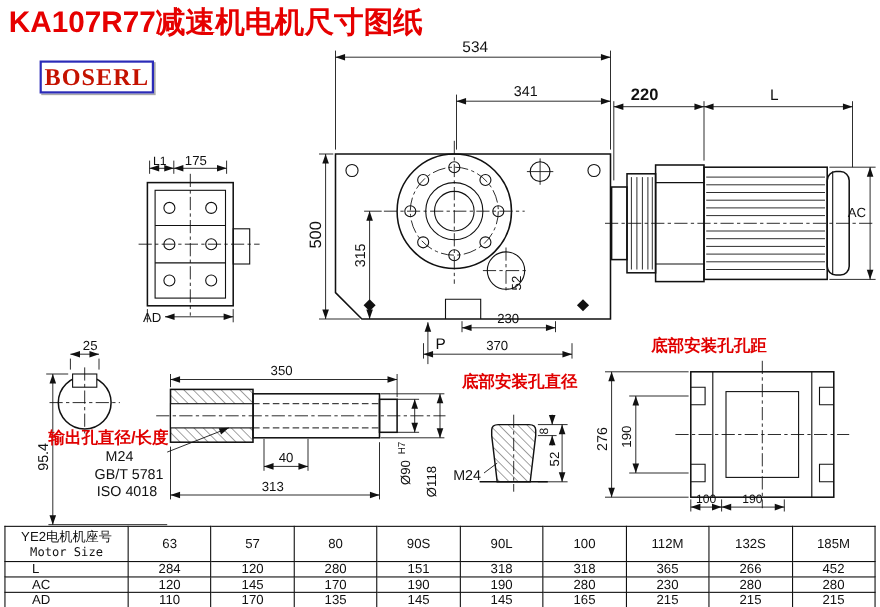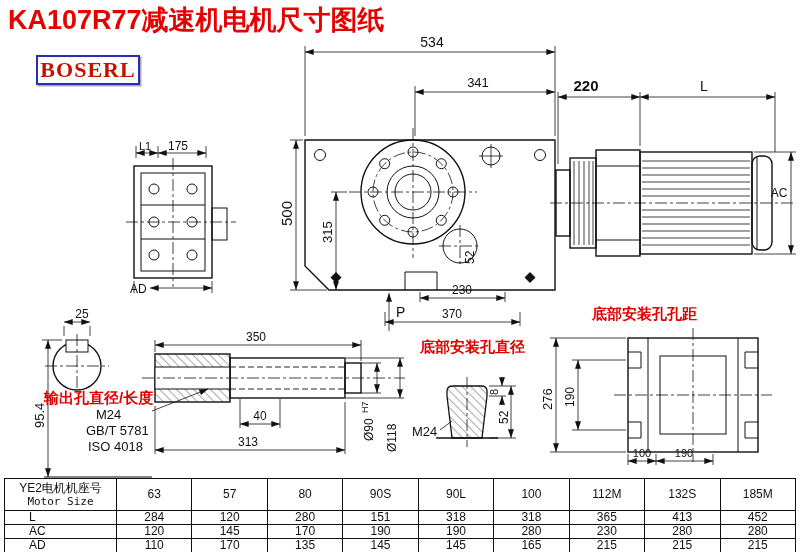--- a/index.html
+++ b/index.html
@@ -251,21 +251,21 @@
       </tr>
       <tr>
         <td class="rowlabel">L</td>
         <td>284</td>
         <td>120</td>
         <td>280</td>
         <td>151</td>
         <td>318</td>
         <td>318</td>
         <td>365</td>
-        <td>413</td>
+        <td>266</td>
         <td>452</td>
       </tr>
       <tr>
         <td class="rowlabel">AC</td>
         <td>120</td>
         <td>145</td>
         <td>170</td>
         <td>190</td>
         <td>190</td>
         <td>280</td>

